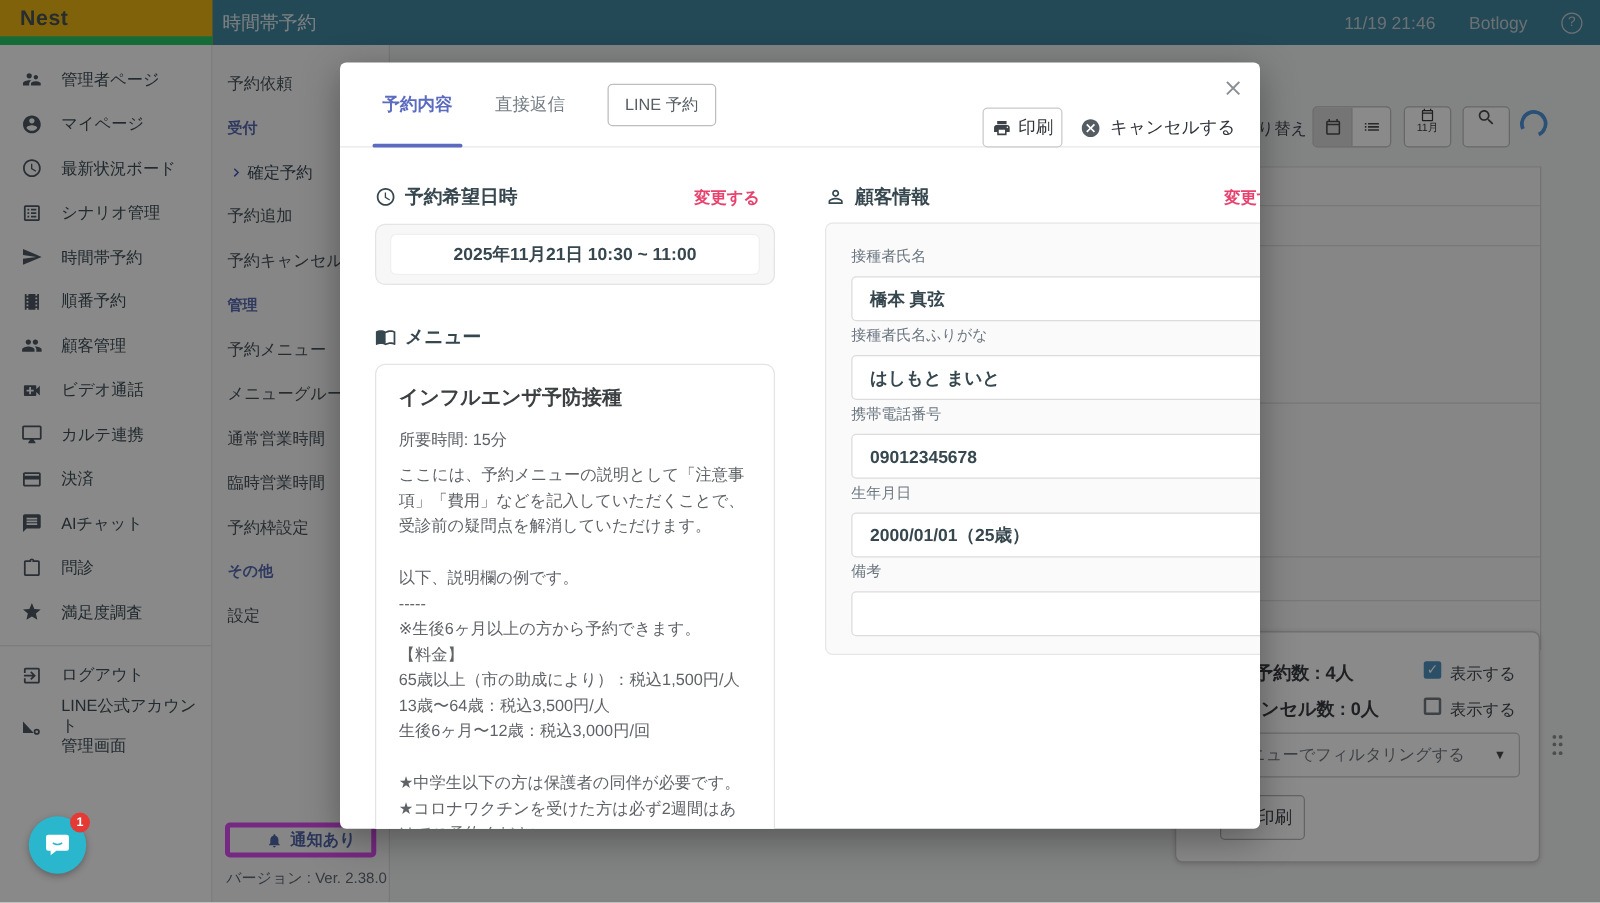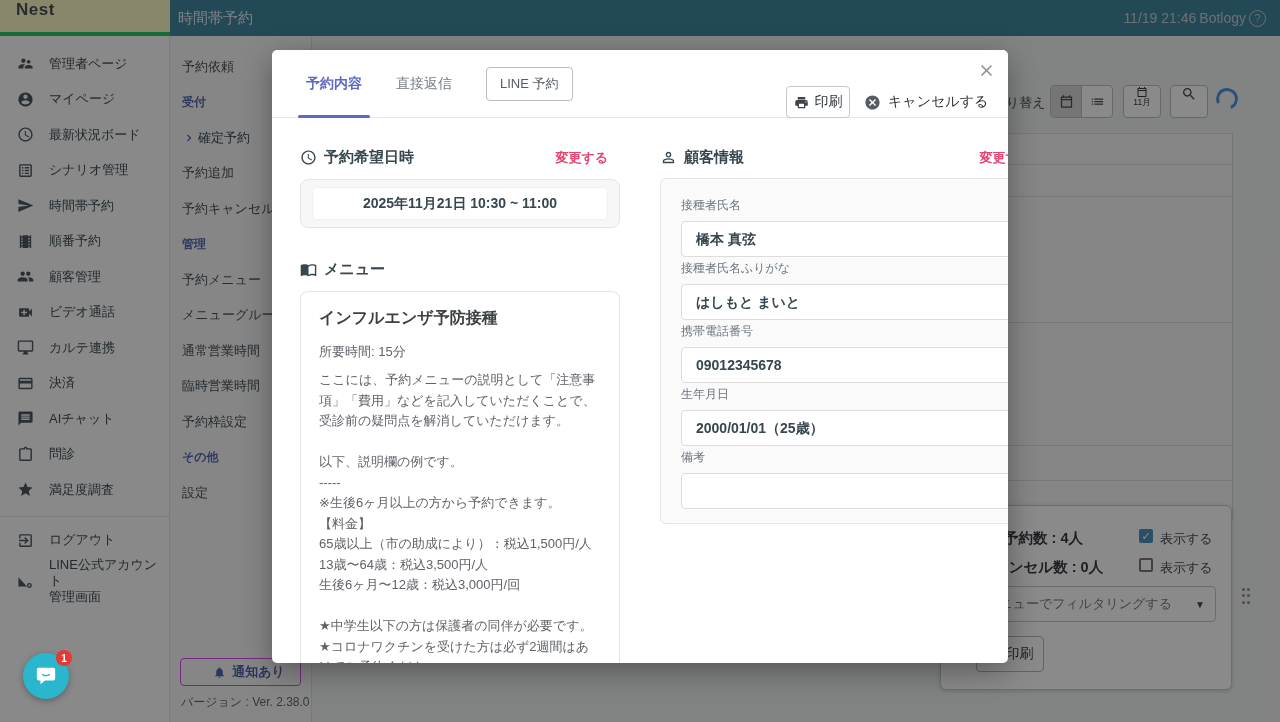--- a/index.html
+++ b/index.html
@@ -2,39 +2,39 @@
 <html><head>
 <meta charset="utf-8">
 <style>
   * { margin:0; padding:0; box-sizing:border-box; }
   html,body { width:1280px; height:722px; overflow:hidden; }
   body { font-family:"Liberation Sans","DejaVu Sans",sans-serif; background:#e9e9e9; }
   .stage { position:relative; width:1280px; height:722px; overflow:hidden; background:#f0f1f2; }
 
   
   .topbar { position:absolute; left:0; top:0; width:1280px; height:36px; background:#3a819b; display:flex; align-items:center; z-index:1; }
-  .logo-box { width:170px; height:36px; background:#fef9c3; border-bottom:4px solid #22c55e; display:flex; padding-left:16px; }
+  .logo-box { width:170px; height:36px; background:#eab308; border-bottom:7px solid #22c55e; display:flex; align-items:center; padding-left:16px; }
   .logo-box span { font-size:17px; font-weight:bold; color:#414b52; letter-spacing:.5px; }
   .page-title { margin-left:8px; font-size:15px; color:#e4edf0; }
-  .topbar-right { margin-left:auto; display:flex; align-items:center; gap:3px; padding-right:14px; color:#c3ced3; font-size:14px; }
+  .topbar-right { margin-left:auto; display:flex; align-items:center; gap:27px; padding-right:14px; color:#c3ced3; font-size:14px; }
   .help-circle { width:17px; height:17px; border:1.5px solid #c3ced3; border-radius:50%; display:flex; align-items:center; justify-content:center; font-size:11px; color:#c3ced3; }
 
   .main-sidebar { position:absolute; left:0; top:36px; width:170px; height:686px; background:#fdfdfd; border-right:1px solid #e2e2e2; z-index:1; padding-top:10px; }
   .nav-item { display:flex; align-items:center; height:35.5px; padding-left:17px; gap:15px; font-size:13px; color:#37474f; font-weight:500; cursor:pointer; }
   .nav-item svg { width:17px; height:17px; fill:#45525a; flex:none; }
   .side-divider { border:none; border-top:1px solid #e4e4e4; margin:8px 0 6px 0; }
   .nav-item.two-line { height:46px; }
   .nav-item .lbl2 { line-height:16px; }
 
   .sub-sidebar { position:absolute; left:170px; top:36px; width:142px; height:686px; background:#f8f8f8; border-right:1px solid #dddddd; z-index:1; padding-top:13px; }
   .sub-row { height:35.5px; display:flex; align-items:center; padding-left:12px; font-size:13px; color:#3e4a52; cursor:pointer; }
   .sub-row.section { font-size:12px; font-weight:bold; color:#5265ad; cursor:default; }
   .sub-row.active { color:#30404c; }
   .sub-row .chev { width:14px; height:14px; fill:#3f51b5; margin-right:2px; }
-  .notif-btn { position:absolute; left:10px; top:622px; width:121px; height:28px; border:1px solid #d946ef; border-radius:4px; background:transparent; display:flex; align-items:center; justify-content:center; gap:6px; color:#4a5fa5; font-size:13px; font-weight:bold; cursor:pointer;padding-left:17px; }
+  .notif-btn { position:absolute; left:10px; top:622px; width:121px; height:28px; border:4px solid #d946ef; border-radius:4px; background:transparent; display:flex; align-items:center; justify-content:center; gap:6px; color:#4a5fa5; font-size:13px; font-weight:bold; cursor:pointer;padding-left:17px; }
   .notif-btn svg { width:13px; height:13px; fill:#4a5fa5; }
   .version { position:absolute; left:11px; top:658px; font-size:12px; color:#5a6570; }
 
   .content { position:absolute; left:312px; top:36px; width:968px; height:686px; background:#f0f1f2; z-index:1; }
   .switch-label { position:absolute; left:655px; top:58px; font-size:13px; color:#3c444b; }
   .toggle-group { position:absolute; left:738px; top:49px; width:63px; height:33px; border:1px solid #bdbdbd; border-radius:4px; overflow:hidden; display:flex; background:#fff; }
   .toggle-cell { width:31px; height:100%; display:flex; align-items:center; justify-content:center; cursor:pointer; }
   .toggle-cell svg { width:15px; height:15px; fill:#444; }
   .toggle-cell.active { background:#d7d7d7; }
   .toggle-cell + .toggle-cell { border-left:1px solid #bdbdbd; }

